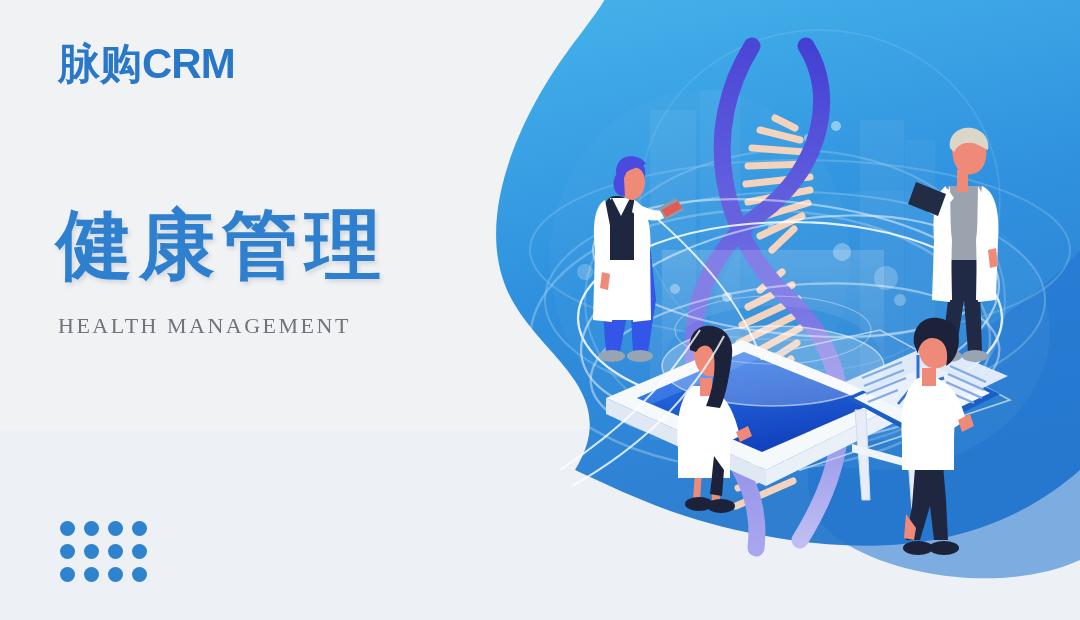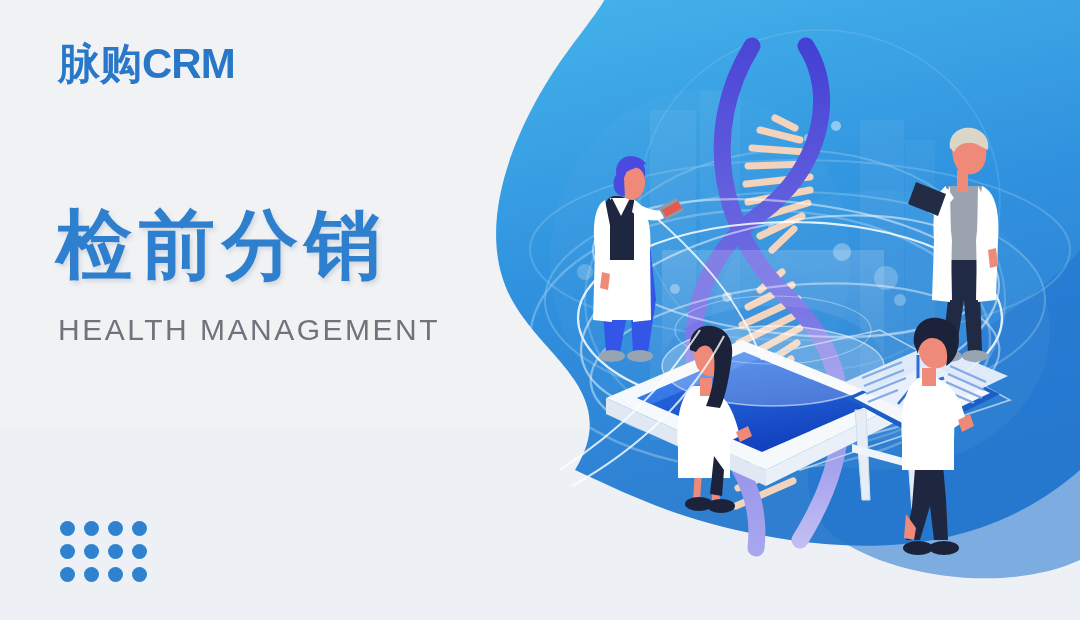--- a/index.html
+++ b/index.html
@@ -29,22 +29,22 @@
   }
   .logo .latin{ letter-spacing:-1px; }
   .headline{
     position:absolute; left:56px; top:207px;
     font-size:76px; font-weight:bold; color:#2E80CE;
     letter-spacing:7px; line-height:1; white-space:nowrap;
     text-shadow:2px 3px 4px rgba(120,140,165,.25);
   }
   .sub-en{
     position:absolute; left:58px; top:315px;
-    font-size:30px; color:#6E747C; letter-spacing:2.5px;
-    line-height:1; white-space:nowrap; font-weight:400;
+    font-size:22px; color:#6E747C; letter-spacing:2.5px;
+    line-height:1; white-space:nowrap; font-weight:400;font-family:Liberation Serif, serif;
   }
   .tagline{
     position:absolute; left:58px; top:377px;
     font-size:34px; color:#7FA6D6; letter-spacing:2px;
     line-height:1; white-space:nowrap; font-weight:400;
   }
   .dotgrid{
     position:absolute; left:60px; top:521px;
     display:grid; grid-template-columns:repeat(4,24px);
     grid-template-rows:repeat(3,23px);
@@ -311,21 +311,21 @@
       </g>
     </g>
     </svg>
 
   <div class="left-pane">
 
     <div class="logo">
       <span>脉购</span><span class="latin">CRM</span>
     </div>
 
-    <div class="headline">检前分销</div>
+    <div class="headline">健康管理</div>
 
     <div class="sub-en">HEALTH MANAGEMENT</div>
 
 
     <div class="dotgrid">
       <i></i>
         <i></i>
         <i></i>
         <i></i>
       <i></i>

